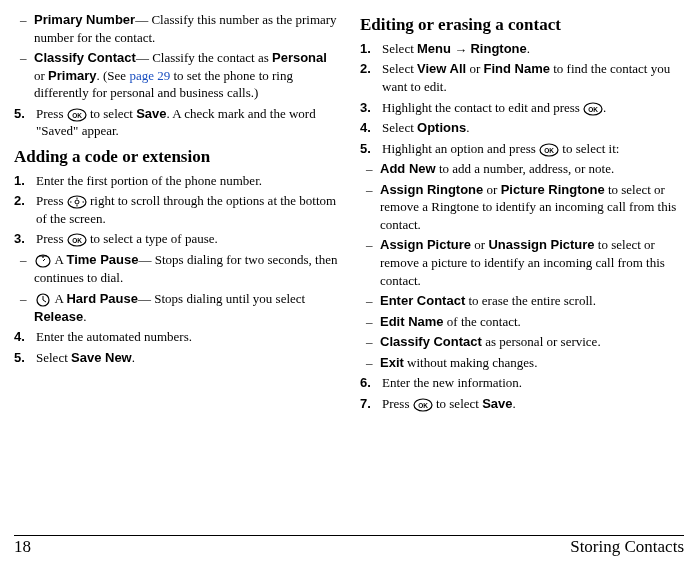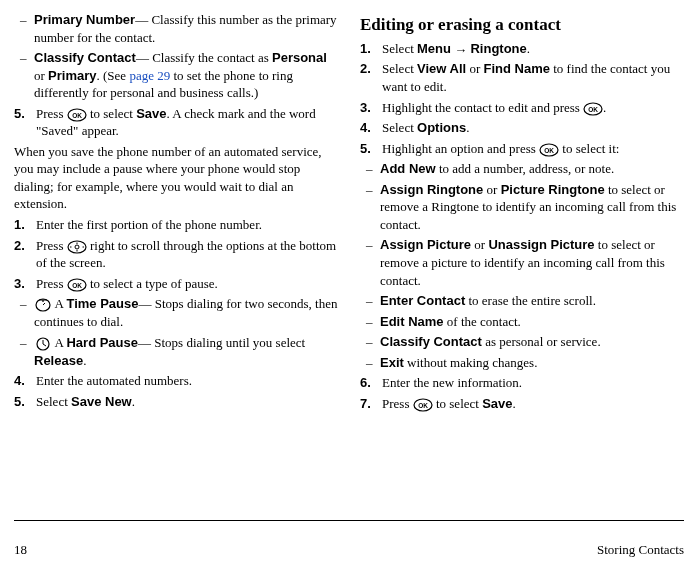--- a/index.html
+++ b/index.html
@@ -45,22 +45,22 @@
   ul.sub > li > .dash { min-width: 14px; }
   ul.sub > li > .body { flex: 1; }
   .footer {
     position: absolute;
     left: 14px;
     right: 14px;
     bottom: 4px;
     border-top: 1px solid #000;
     display: flex;
     justify-content: space-between;
-    font-size: 13px;
-    padding-top: 20px;
+    font-size: 17px;
+    padding-top: 0;
   }
   svg.icon {
     vertical-align: middle;
     display: inline-block;
   }
 </style>
 </head>
 <body>
 
 <svg width="0" height="0" style="position:absolute">
@@ -109,21 +109,21 @@
       <li>
         <span class="num">5.</span>
         <span class="body">
           <span>Press </span><svg class="icon" width="20" height="14">
               <use href="#ok-icon"></use>
             </svg><span> to select </span><span class="sans bold">Save</span><span>. A check mark and the word "Saved" appear.</span>
         </span>
       </li>
     </ol>
 
-    <p>When you save the phone number of an automated service, you may include a pause where your phone would stop dialing; for example, where you would wait to dial an extension.</p>
+    <h2>Adding a code or extension</h2>
 
     <ol class="main">
       <li>
         <span class="num">1.</span>
         <span class="body">Enter the first portion of the phone number.</span>
       </li>
       <li>
         <span class="num">2.</span>
         <span class="body">
           <span>Press </span><svg class="icon" width="20" height="14">

